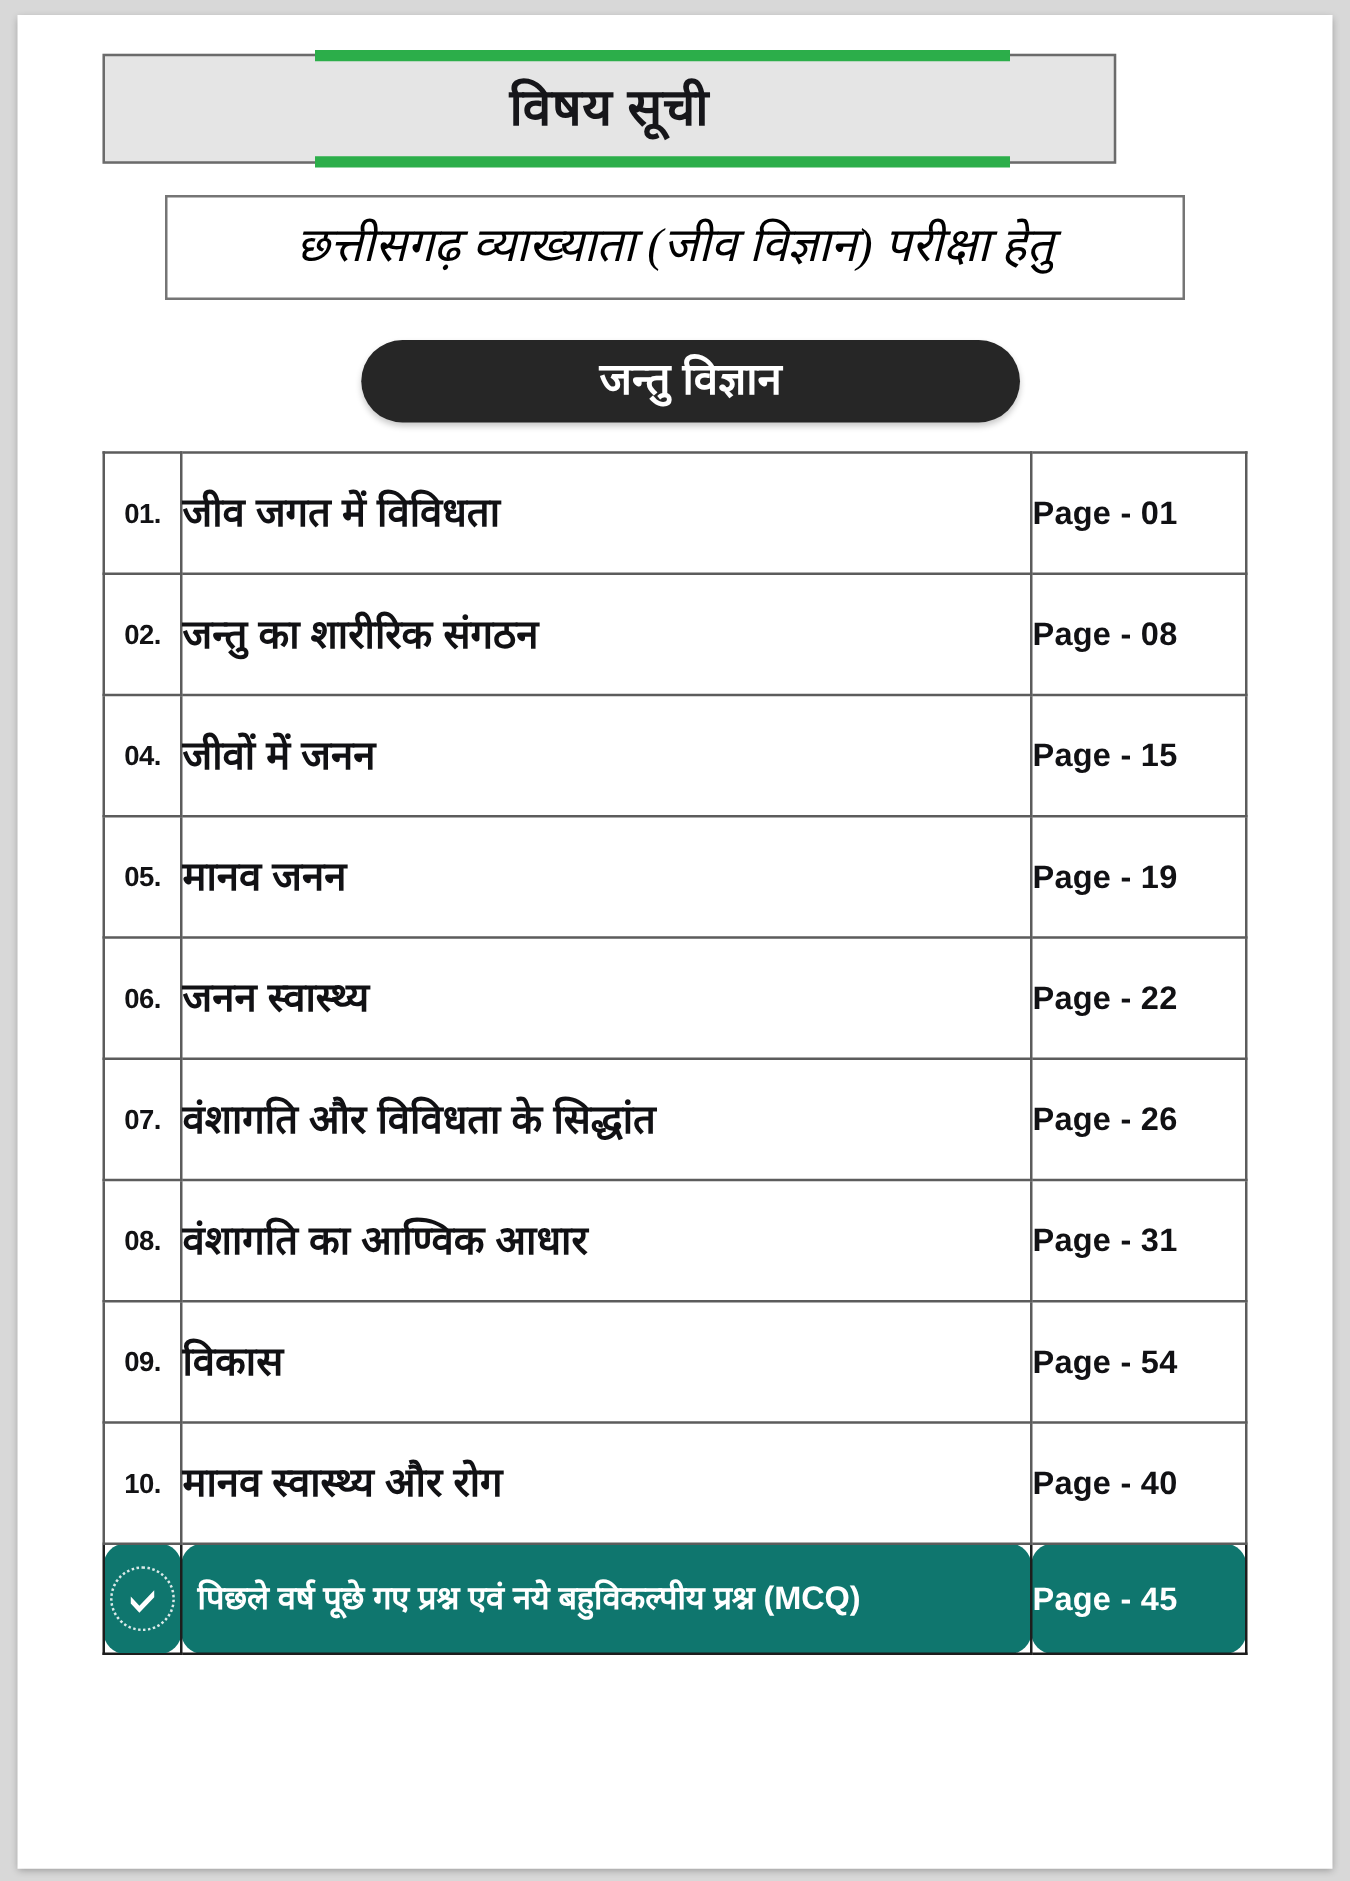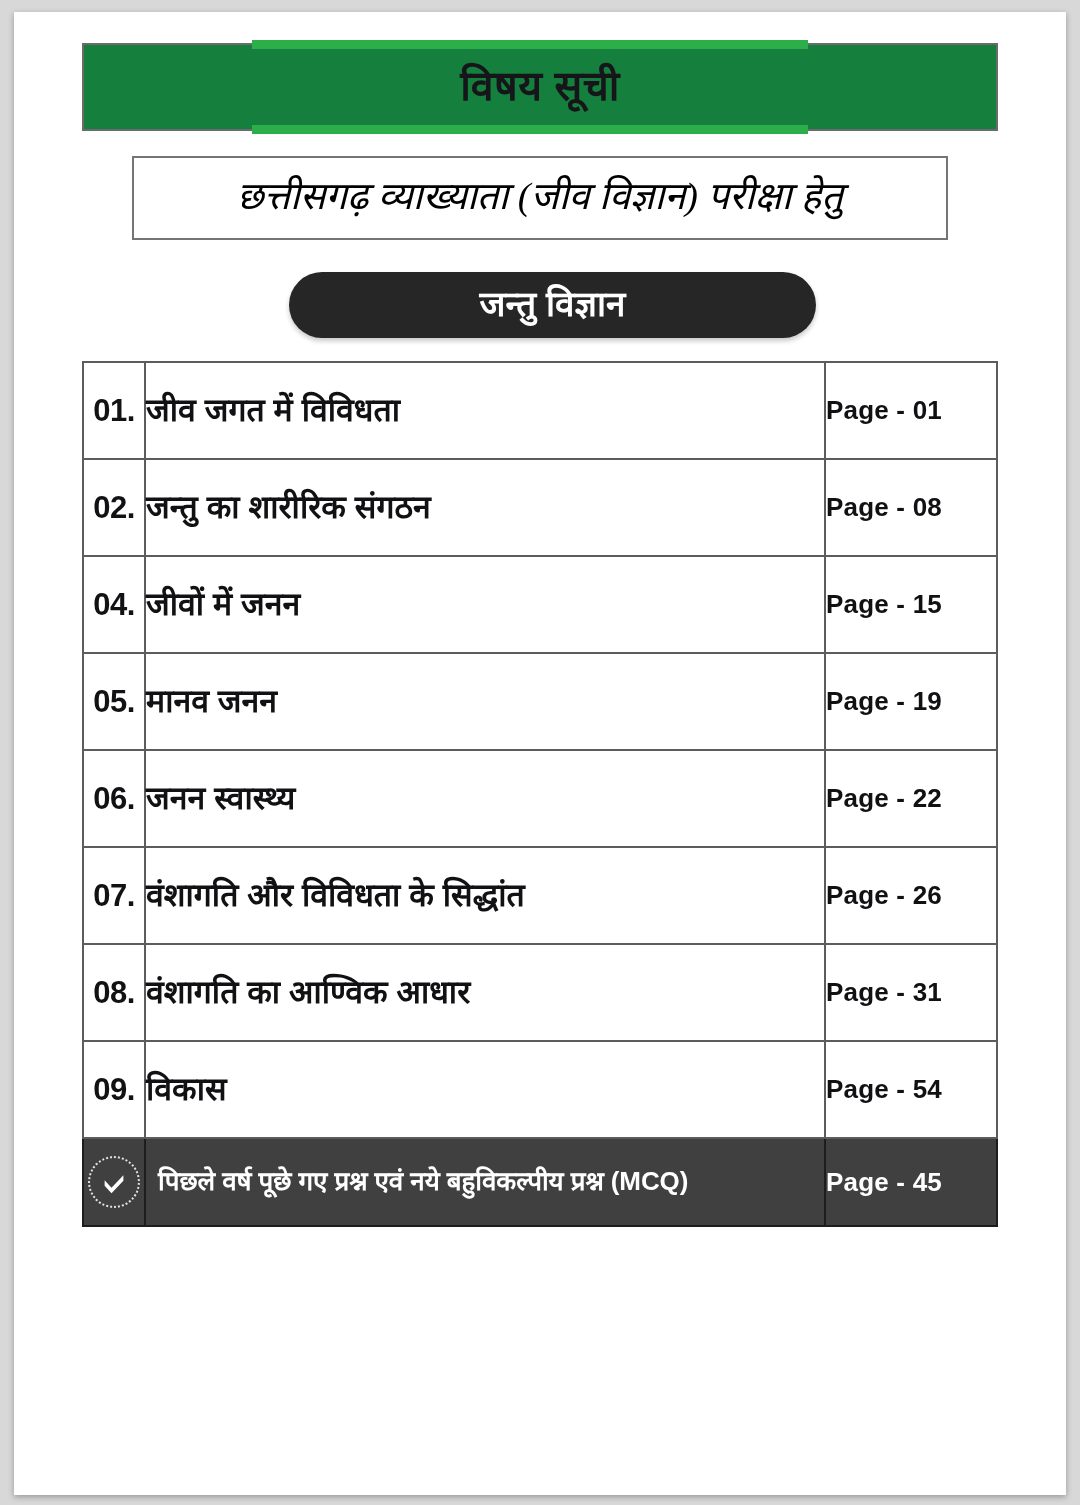--- a/index.html
+++ b/index.html
@@ -25,24 +25,24 @@
     background: #ffffff;
     box-shadow: 0 2px 6px rgba(0,0,0,.30);
     overflow: hidden;
   }
 
   
   .title-box {
     position: absolute;
     left: 68px;
     top: 31px;
-    width: 916px;
+    width: 811px;
     height: 88px;
     border: 2px solid #6b6b6b;
-    background: #15803d;
+    background: #e5e5e5;
     box-sizing: border-box;
   }
   .title-text {
     position: absolute;
     left: 0;
     right: 0;
     top: 50%;
     transform: translateY(-52%);
     text-align: center;
     font-family: "Liberation Sans", "DejaVu Sans", sans-serif;
@@ -132,21 +132,21 @@
     vertical-align: middle;
   }
 
   .col-num   { width: 62px;  }
   .col-title { width: 680px; }
   .col-page  { width: 172px; }
 
   .cell-num {
     text-align: center;
     font-family: "Liberation Sans", "DejaVu Sans", sans-serif;
-    font-size: 31px;
+    font-size: 22px;
     font-weight: 700;
     color: #121214;
     letter-spacing: -.5px;
   }
   .cell-title {
     padding-left: 18px;
     font-family: "Liberation Sans", "DejaVu Sans", sans-serif;
     font-size: 32px;
     font-weight: 700;
     color: #111114;
@@ -158,23 +158,24 @@
     font-family: "Liberation Sans", "DejaVu Sans", sans-serif;
     font-size: 26px;
     font-weight: 700;
     color: #111114;
     letter-spacing: .2px;
   }
 
   
   tr.row-highlight { height: 88px; }
   tr.row-highlight td {
-    background: #404040;
+    background: #0f766e;
     border-color: #1d1d1d;
     color: #ffffff;
+    border-radius: 17px;
   }
   tr.row-highlight .cell-num {
     position: relative;
   }
   tr.row-highlight .cell-title {
     font-size: 26px;
     color: #ffffff;
     padding-left: 12px;
     letter-spacing: -.1px;
   }
@@ -271,20 +272,25 @@
         <td class="cell-title">वंशागति का आण्विक आधार</td>
         <td class="cell-page">Page - 31</td>
       </tr>
 
       <tr>
         <td class="cell-num">09.</td>
         <td class="cell-title">विकास</td>
         <td class="cell-page">Page - 54</td>
       </tr>
 
+      <tr>
+        <td class="cell-num">10.</td>
+        <td class="cell-title">मानव स्वास्थ्य और रोग</td>
+        <td class="cell-page">Page - 40</td>
+      </tr>
 
       <tr class="row-highlight">
         <td class="cell-num">
           <span class="check-badge">
             <svg viewBox="0 0 24 24" aria-hidden="true">
               <path d="M4.5 10.5 L10 16.5 L19.5 6.5 L19.5 11 L10 21 L4.5 15 Z" fill="#ffffff"></path>
             </svg>
           </span>
         </td>
         <td class="cell-title">पिछले वर्ष पूछे गए प्रश्न एवं नये बहुविकल्पीय प्रश्न (MCQ)</td>

